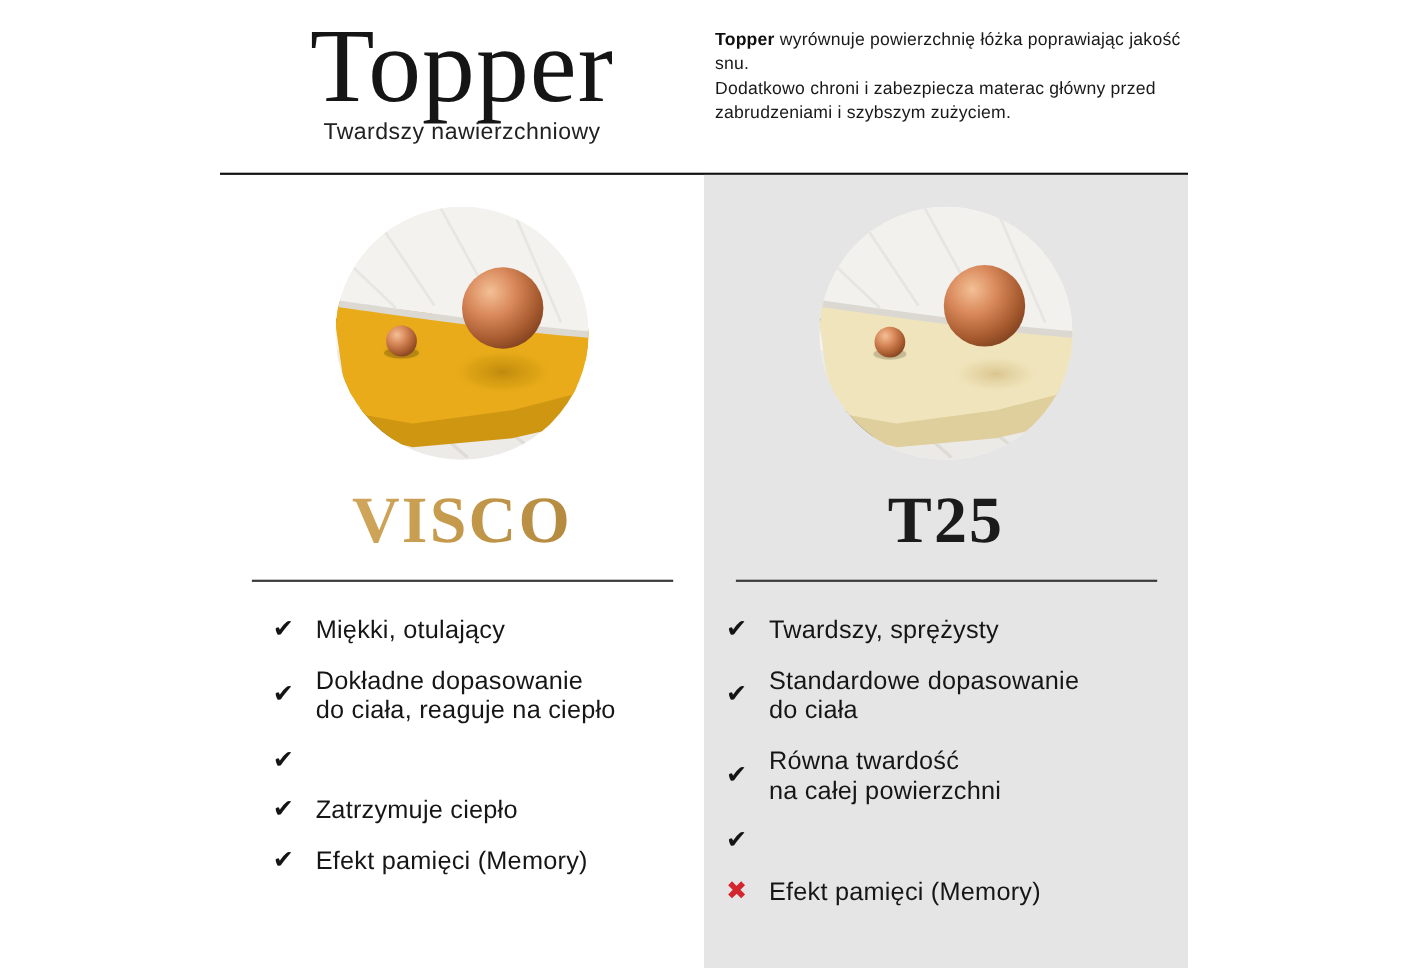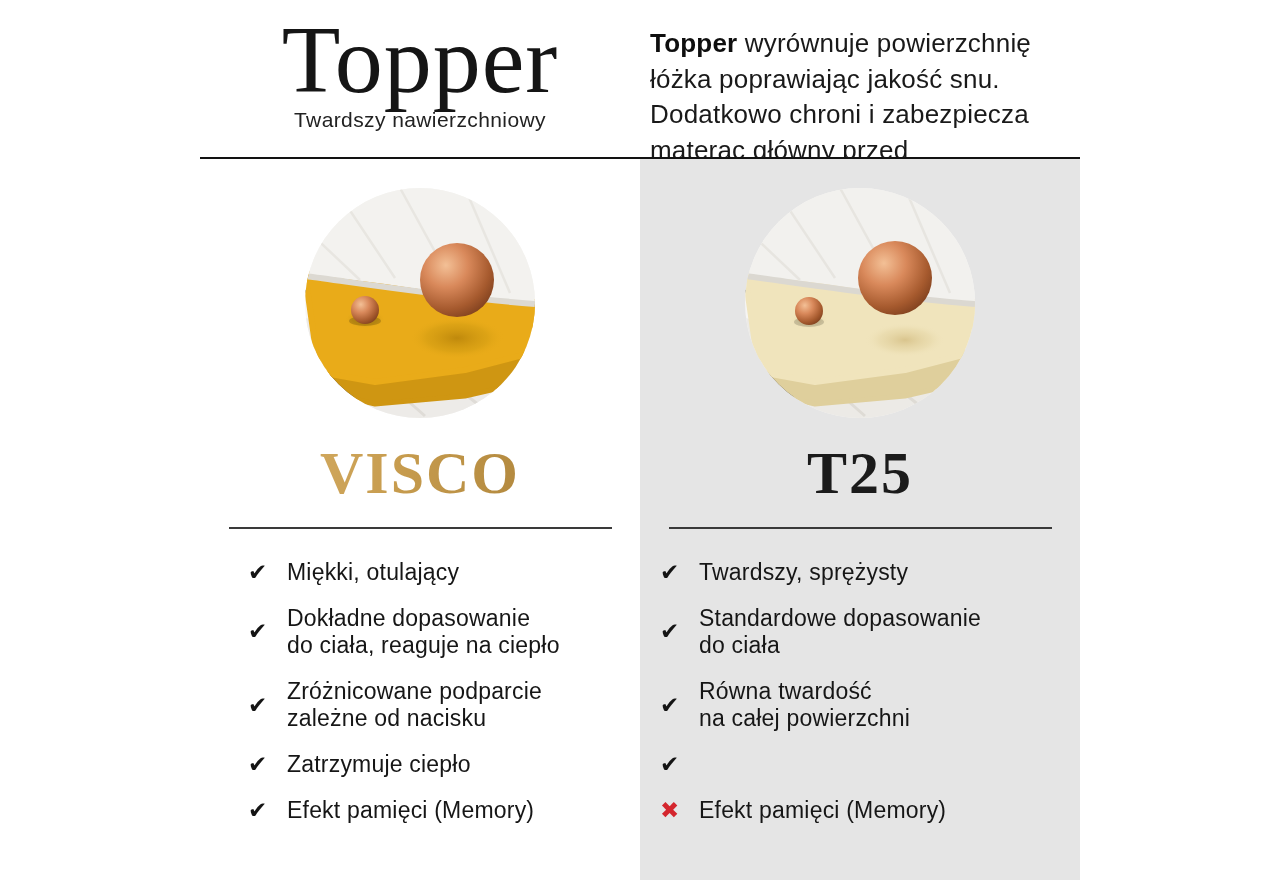--- a/index.html
+++ b/index.html
@@ -5,21 +5,21 @@
   html,body{margin:0;padding:0;background:#ffffff;}
   .page{position:relative;width:1280px;height:880px;overflow:hidden;background:#ffffff;
         font-family:"Liberation Sans",sans-serif;color:#1a1a1a;}
   
   .header{position:absolute;left:200px;top:0;width:880px;height:157px;display:flex;}
   .header-left{width:440px;text-align:center;padding-top:8px;box-sizing:border-box;}
   .brand-title{margin:0;font-family:"Liberation Serif","DejaVu Serif",serif;font-weight:500;
                font-size:96px;line-height:1.08;color:#151515;letter-spacing:1px;}
   .brand-subtitle{margin-top:-4px;font-size:21px;letter-spacing:0.4px;color:#222;}
   .header-right{width:440px;box-sizing:border-box;padding:26px 0 0 10px;text-align:left;}
-  .desc{margin:0;font-size:26px;line-height:1.37;letter-spacing:0.2px;color:#191919;}
+  .desc{margin:0;font-size:16px;line-height:1.37;letter-spacing:0.2px;color:#191919;}
   .desc b{font-weight:700;color:#0e0e0e;}
   .divider{position:absolute;left:200px;top:157px;width:880px;height:2px;background:#121212;}
   
   .columns{position:absolute;left:200px;top:159px;width:880px;height:721px;display:flex;}
   .col{width:440px;box-sizing:border-box;text-align:center;}
   .col-t25{background:#e5e5e5;}
   .circle{width:230px;height:230px;margin:29px auto 0;}
   .col-title{margin:25px 0 0;font-family:"Liberation Serif","DejaVu Serif",serif;font-weight:700;
              font-size:60px;line-height:1;letter-spacing:2px;color:#1b1b1b;}
   .gold-text{background:linear-gradient(100deg,#dcb671 0%,#c79c4e 45%,#a07730 100%);
@@ -98,22 +98,20 @@
             <span class="fi">✔</span>
             <span class="ft">Miękki, otulający</span>
           </li>
         <li>
             <span class="fi">✔</span>
             <span class="ft">Dokładne dopasowanie
 do ciała, reaguje na ciepło</span>
           </li>
         <li>
             <span class="fi">✔</span>
-            <span class="ft">Zróżnicowane podparcie
-zależne od nacisku</span>
           </li>
         <li>
             <span class="fi">✔</span>
             <span class="ft">Zatrzymuje ciepło</span>
           </li>
         <li>
             <span class="fi">✔</span>
             <span class="ft">Efekt pamięci (Memory)</span>
           </li>
       </ul>

